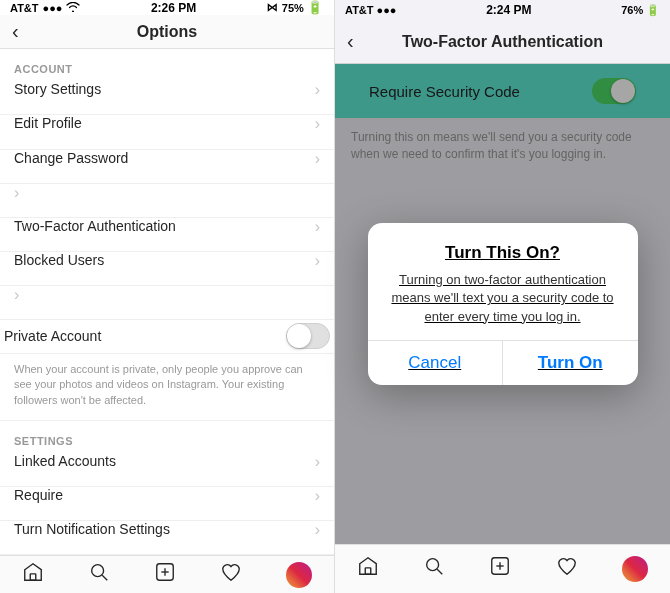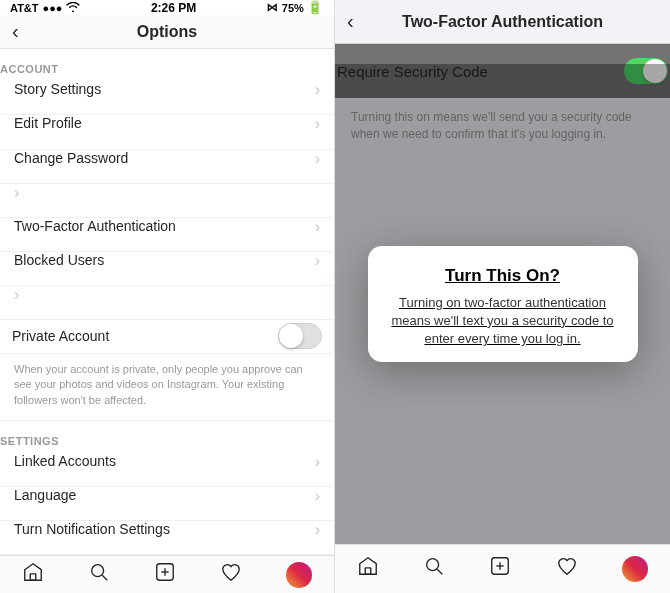--- a/index.html
+++ b/index.html
@@ -55,21 +55,21 @@
       cursor: pointer;
     }
 
     .nav-bar-title {
       font-size: 16px;
       font-weight: 600;
       color: #262626;
     }
 
     .section-header {
-      padding: 14px 14px 6px 0;
+      padding: 14px 14px 6px 14px;
       font-size: 11px;
       font-weight: 600;
       color: #999;
       letter-spacing: 0.5px;
       background: #fff;
     }
 
     .menu-item {
       display: flex;
       align-items: flex-start;
@@ -88,21 +88,21 @@
 
     .menu-item-chevron {
       color: #c7c7cc;
       font-size: 16px;
     }
 
     .menu-item-toggle {
       display: flex;
       align-items: center;
       justify-content: space-between;
-      padding: 0 12px;
+      padding: 0 4px;
       height: 44px;
       border-bottom: 1px solid #efefef;
       background: #fff;
     }
 
     .toggle-switch {
       width: 44px;
       height: 26px;
       border-radius: 13px;
       background: #e0e0e0;
@@ -197,22 +197,22 @@
     .right-nav-bar-title {
       font-size: 16px;
       font-weight: 600;
       color: #262626;
     }
 
     .security-code-row {
       display: flex;
       align-items: center;
       justify-content: space-between;
-      padding: 14px 2px;
-      background: #737373;
+      padding: 14px 34px;
+      background: #5eead4;
       border-bottom: 1px solid #efefef;
     }
 
     .security-code-label {
       font-size: 15px;
       color: #262626;
       font-weight: 500;
     }
 
     .toggle-on {
@@ -393,21 +393,21 @@
   <div class="private-account-desc">When your account is private, only people you approve can see your photos and videos on Instagram. Your existing followers won't be affected.</div>
 
   <div class="section-header">SETTINGS</div>
 
   <div class="menu-item">
     <span class="menu-item-label">Linked Accounts</span>
     <span class="menu-item-chevron">›</span>
   </div>
 
   <div class="menu-item">
-    <span class="menu-item-label">Language</span>
+    <span class="menu-item-label">Require</span>
     <span class="menu-item-chevron">›</span>
   </div>
 
   <div class="menu-item">
     <span class="menu-item-label">Turn Notification Settings</span>
     <span class="menu-item-chevron">›</span>
   </div>
 
   <div class="bottom-tab-bar">
     <span class="tab-icon">
@@ -433,20 +433,31 @@
       <svg width="22" height="22" viewBox="0 0 24 24" fill="none" stroke="#262626" stroke-width="1.5">
           <path d="M12 21C12 21 3 14 3 8.5A5 5 0 0 1 12 6a5 5 0 0 1 9 2.5C21 14 12 21 12 21z"></path>
         </svg>
     </span>
     <div class="tab-icon-profile"></div>
   </div>
 </div>
 
 <div class="right-panel">
 
+  <div class="right-status-bar">
+    <div>
+      <span>AT&amp;T</span>
+      <span>●●●</span>
+    </div>
+    <div style="font-weight:600; font-size:12px;">2:24 PM</div>
+    <div>
+      <span>76%</span>
+      <span>🔋</span>
+    </div>
+  </div>
 
   <div class="right-nav-bar">
     <span class="nav-bar-back right-nav-bar-back">‹</span>
     <span class="nav-bar-title right-nav-bar-title">Two-Factor Authentication</span>
   </div>
 
   <div class="security-code-row">
     <span class="security-code-label">Require Security Code</span>
     <div class="toggle-on">
       <div class="toggle-on-knob"></div>
@@ -454,20 +465,24 @@
   </div>
 
   <div class="security-desc">Turning this on means we'll send you a security code when we need to confirm that it's you logging in.</div>
 
   <div class="modal-overlay">
     <div class="modal-dialog">
       <div class="modal-body">
         <div class="modal-title">Turn This On?</div>
         <div class="modal-desc">Turning on two-factor authentication means we'll text you a security code to enter every time you log in.</div>
       </div>
+      <div class="modal-buttons">
+        <div class="modal-btn modal-btn-cancel">Cancel</div>
+        <div class="modal-btn modal-btn-confirm">Turn On</div>
+      </div>
     </div>
   </div>
 
   <div class="right-bottom-tab-bar">
     <span class="tab-icon">
       <svg width="22" height="22" viewBox="0 0 24 24" fill="none" stroke="#262626" stroke-width="1.5">
           <path d="M3 9.5L12 3l9 6.5V21H3V9.5z"></path>
           <rect x="9" y="14" width="6" height="7" rx="0.5"></rect>
         </svg>
     </span>

